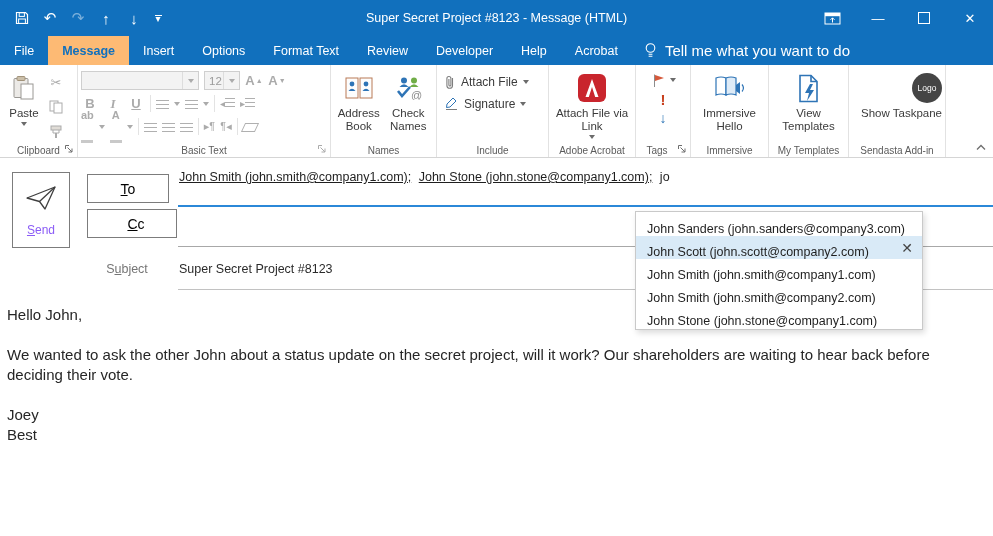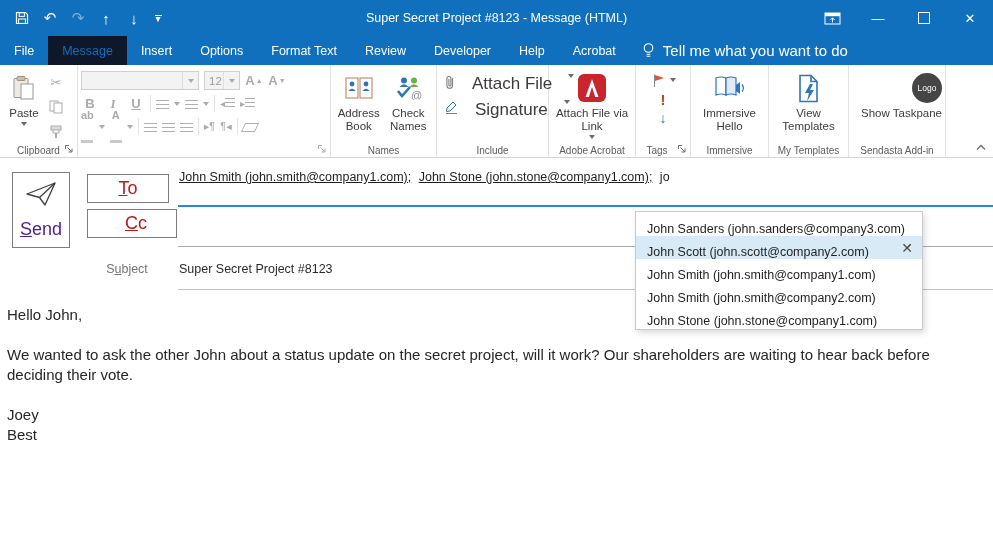--- a/index.html
+++ b/index.html
@@ -11,21 +11,21 @@
   .qbtn{width:28px;height:26px;display:flex;align-items:center;justify-content:center;font-size:15px;color:#fff;}
   .qbtn.dim{opacity:.45;}
   .qbtn.more{width:20px;font-size:10px;flex-direction:column;line-height:5px;}
   .titletext{position:absolute;left:0;right:0;text-align:center;font-size:12.5px;color:#fff;pointer-events:none;}
   .winctrls{margin-left:auto;display:flex;height:100%;z-index:2;}
   .wbtn{width:46px;height:100%;display:flex;align-items:center;justify-content:center;font-size:13px;color:#fff;}
   .maxbox{width:10px;height:10px;border:1px solid #fff;display:inline-block;}
   
   .tabbar{height:29px;background:#1170BD;display:flex;align-items:stretch;color:#fff;}
   .tab{padding:0 14px;display:flex;align-items:center;font-size:12.5px;}
-  .tab.active{background:#0f172a;color:#1170BD;}
+  .tab.active{background:#fdba74;color:#1170BD;font-weight:bold;}
   .tellme{display:flex;align-items:center;gap:8px;margin-left:12px;font-size:15px;}
   
   .ribbon{height:93px;background:#fff;border-bottom:1px solid #D5D5D5;display:flex;position:relative;box-sizing:border-box;}
   .group{position:relative;border-right:1px solid #E2E2E2;box-sizing:border-box;padding:3px 3px 16px 3px;}
   .glabel{position:absolute;bottom:1px;left:0;right:0;text-align:center;font-size:10px;color:#5B5B5B;white-space:nowrap;}
   .launcher{position:absolute;bottom:2px;right:2px;width:12px;height:12px;display:flex;align-items:center;justify-content:center;}
   .bigbtn{display:flex;flex-direction:column;align-items:center;justify-content:flex-start;
           font-size:11.5px;color:#3B3B3B;text-align:center;line-height:13px;height:72px;padding-top:3px;box-sizing:border-box;}
   .bigbtn .ic{height:34px;display:flex;align-items:center;justify-content:center;margin-bottom:2px;}
   .cv{width:0;height:0;border-left:3.5px solid transparent;border-right:3.5px solid transparent;border-top:4px solid #6B6B6B;display:inline-block;}
@@ -48,35 +48,35 @@
   .lines{width:13px;height:9px;background:repeating-linear-gradient(to bottom,#B0B0B0 0 1px,transparent 1px 4px);display:inline-block;}
   .vsep{width:1px;height:17px;background:#E3E3E3;}
   .colorbar{display:inline-flex;flex-direction:column;align-items:center;line-height:10px;font-size:11px;color:#ABABAB;font-weight:bold;gap:19px;}
   .colorbar .bar{width:12px;height:3px;background:#C9C9C9;margin-top:1px;}
   .eraser{width:12px;height:7px;border:1px solid #B0B0B0;transform:skewX(-25deg);display:inline-block;}
   .pil{font-size:11px;color:#ABABAB;}
   
   .names-wrap{display:flex;}
   .namebtn{width:50px;}
   .inc{display:flex;flex-direction:column;gap:6px;padding:6px 4px 0 4px;}
-  .incbtn{display:flex;align-items:flex-start;gap:16px;font-size:17px;color:#3B3B3B;white-space:nowrap;}
+  .incbtn{display:flex;align-items:center;gap:5px;font-size:12px;color:#3B3B3B;white-space:nowrap;}
   
   .tags{display:flex;flex-direction:column;align-items:center;gap:3px;padding:4px 8px 0 8px;}
   .tagrow{display:flex;align-items:center;gap:4px;height:16px;}
   .bang{color:#C8401E;font-weight:bold;font-size:15px;}
   .bluearrow{color:#2E75B6;font-weight:bold;font-size:14px;}
   
   .logo-circle{width:30px;height:30px;border-radius:50%;background:#454545;color:#fff;font-size:8.5px;display:flex;align-items:center;justify-content:center;}
   .collapse-btn{position:absolute;right:4px;bottom:3px;width:16px;height:14px;display:flex;align-items:center;justify-content:center;}
   
   .compose{position:absolute;top:158px;left:0;right:0;height:148px;background:#fff;}
   .sendbtn{position:absolute;left:12px;top:14px;width:56px;height:74px;border:1px solid #7C7C7C;background:#fff;
-           display:flex;flex-direction:column;align-items:center;justify-content:center;gap:12px;font-size:18px;color:#4c1d95;}
+           display:flex;flex-direction:column;align-items:center;justify-content:center;gap:12px;font-size:12px;color:#8b5cf6;}
   .fieldbtn{position:absolute;left:87px;width:80px;height:27px;border:1px solid #7C7C7C;background:#fff;
-            display:flex;align-items:center;justify-content:center;font-size:18px;color:#b91c1c;}
+            display:flex;align-items:center;justify-content:center;font-size:14px;color:#000000;}
   .ukey{text-decoration:underline;}
   .tofield{position:absolute;left:179px;top:12px;font-size:12.5px;color:#1F1F1F;white-space:nowrap;}
   .recipient{text-decoration:underline;margin-right:4px;}
   .blueline{position:absolute;left:178px;right:0;top:47px;height:2px;background:#2B88D8;}
   .ccline{position:absolute;left:178px;right:0;top:88px;height:1px;background:#A8A8A8;}
   .subjlabel{position:absolute;left:87px;top:104px;width:80px;text-align:center;font-size:12.5px;color:#757575;}
   .subjvalue{position:absolute;left:179px;top:104px;font-size:12.5px;color:#2B2B2B;}
   .subjline{position:absolute;left:178px;right:0;top:131px;height:1px;background:#C2C2C2;}
   
   .dropdown{position:absolute;left:635px;top:53px;width:286px;background:#fff;border:1px solid #C9C9C9;
@@ -241,20 +241,21 @@
         <span><span class="lines"></span></span>
         <span><span class="lines"></span></span>
         <span><span class="lines"></span></span>
         <span class="vsep"></span>
         <span class="pil">▸¶</span>
         <span class="pil">¶◂</span>
         <span class="vsep"></span>
         <span><span class="eraser"></span></span>
       </div>
     </div>
+    <div class="glabel">Basic Text</div>
     <span class="launcher">
       <svg width="10" height="10" viewBox="0 0 10 10">
           <path d="M1.5 1.5 H5 M1.5 1.5 V5 M3.5 3.5 L8 8 M8 4.5 V8 H4.5" fill="none" stroke="#ABABAB"></path>
         </svg>
     </span>
   </div>
 
   <div class="group" style="width:106px;">
     <div class="names-wrap">
       <div class="bigbtn namebtn">

